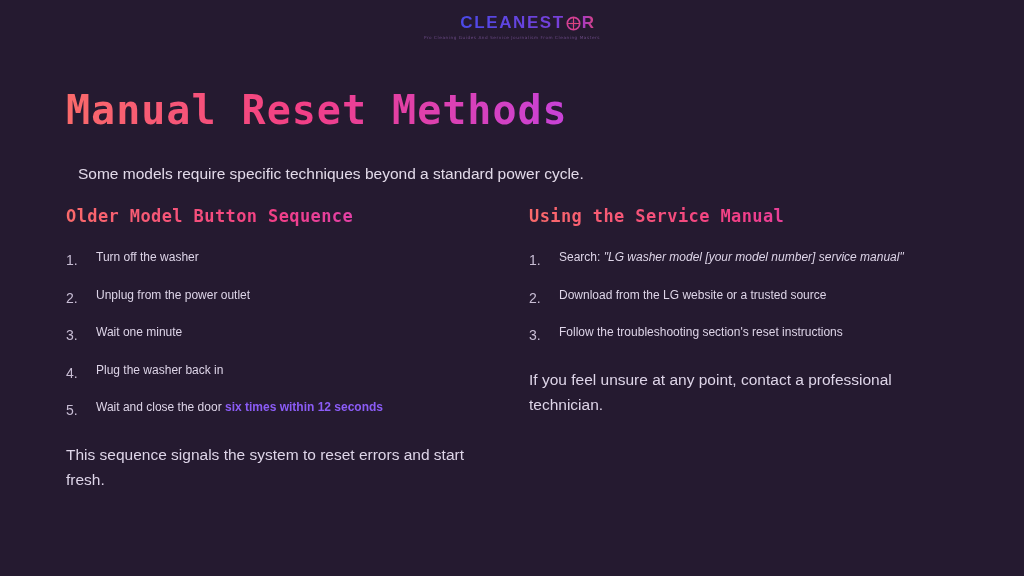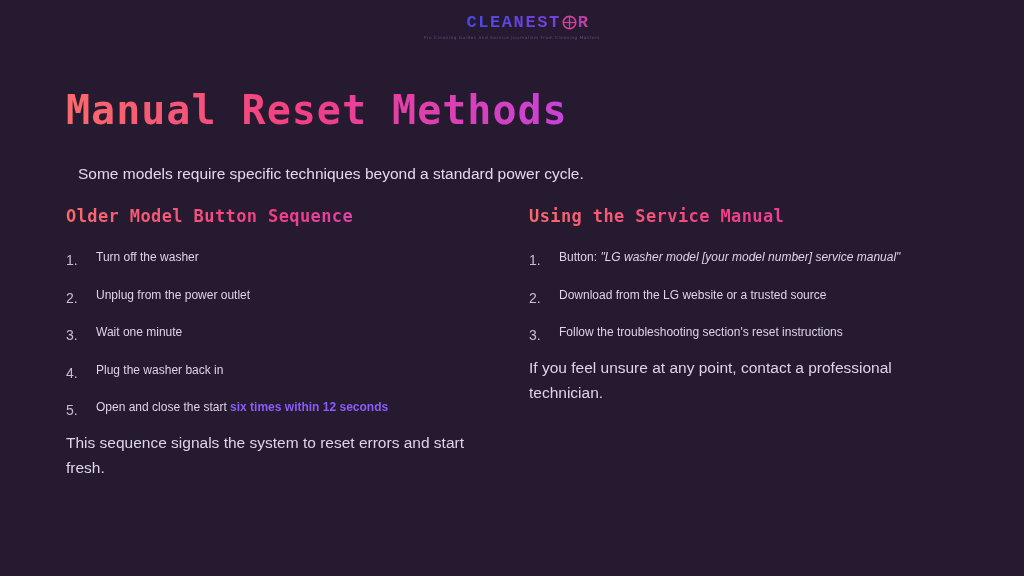--- a/index.html
+++ b/index.html
@@ -21,22 +21,22 @@
     position: absolute;
     top: 14px;
     left: 0;
     width: 1024px;
     display: flex;
     flex-direction: column;
     align-items: center;
   }
   .logo-mark {
     display: flex;
-    align-items: center;
-    font-family: Liberation Mono, monospace;
+    align-items: flex-end;
+    font-family: Liberation Sans, sans-serif;
     font-weight: bold;
     font-size: 17px;
     letter-spacing: 1.6px;
     line-height: 1;
     margin-left: 32px;
   }
   .logo-seg-a {
     background: linear-gradient(90deg, #4a4ae8 0%, #7a3fd8 100%);
     -webkit-background-clip: text;
     background-clip: text;
@@ -141,21 +141,21 @@
     left: 0;
     top: 0;
     color: #c8bdd4;
     font-size: 14px;
     line-height: 1.75;
   }
   .step-strong { font-weight: bold; color: #8b5cf6; }
   .step-em { font-style: italic; color: #ded5e8; }
 
   .col-note {
-    margin-top: 12px;
+    margin-top: 24px;
     font-size: 15.5px;
     line-height: 1.62;
     color: #ded5e8;
   }
   .col-note-right { }
 </style>
 </head>
 <body>
 
 <div class="logo-wrap">
@@ -188,31 +188,31 @@
       <li>
         <span>Unplug from the power outlet</span>
       </li>
       <li>
         <span>Wait one minute</span>
       </li>
       <li>
         <span>Plug the washer back in</span>
       </li>
       <li>
-        <span>Open and close the start </span><span class="step-strong">six times within 12 seconds</span>
+        <span>Wait and close the door </span><span class="step-strong">six times within 12 seconds</span>
       </li>
     </ol>
     <p class="col-note">This sequence signals the system to reset errors and start fresh.</p>
   </div>
 
   <div class="col">
     <h2 class="col-heading">Using the Service Manual</h2>
     <ol class="steps">
       <li>
-        <span>Button: </span><span class="step-em">"LG washer model [your model number] service manual"</span>
+        <span>Search: </span><span class="step-em">"LG washer model [your model number] service manual"</span>
       </li>
       <li>
         <span>Download from the LG website or a trusted source</span>
       </li>
       <li>
         <span>Follow the troubleshooting section's reset instructions</span>
       </li>
     </ol>
     <p class="col-note col-note-right">If you feel unsure at any point, contact a professional technician.</p>
   </div>

